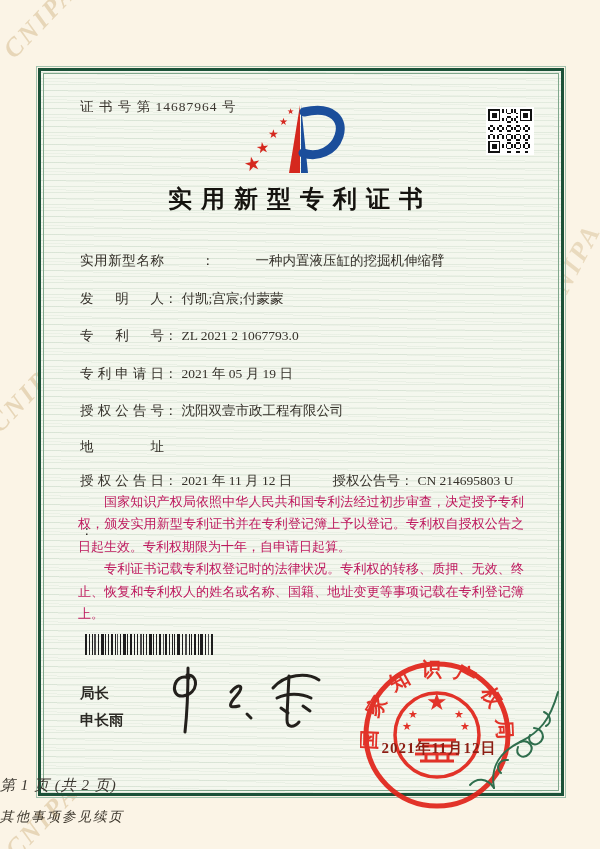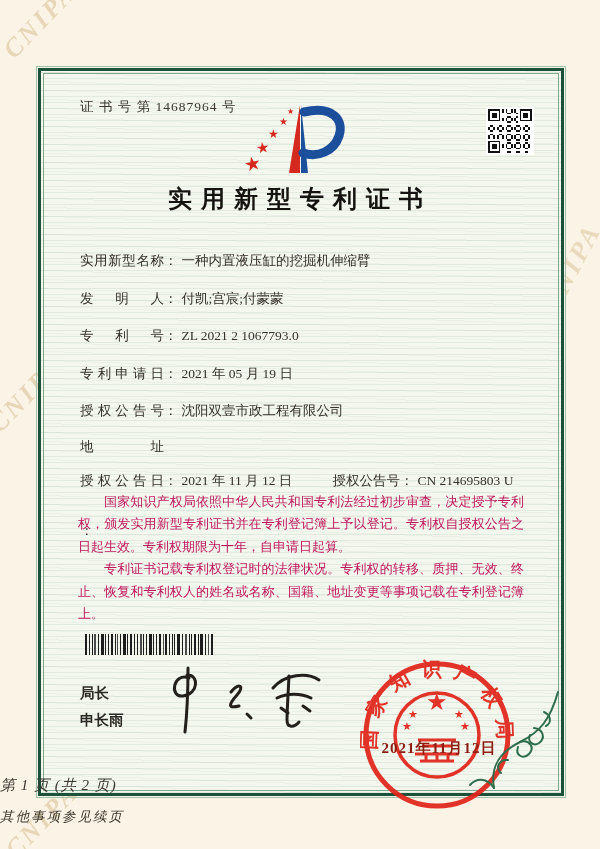--- a/index.html
+++ b/index.html
@@ -231,21 +231,21 @@
         <rect x="23" y="15" width="1" height="1"></rect>
         <rect x="23" y="16" width="1" height="1"></rect>
         <rect x="23" y="20" width="1" height="1"></rect>
         <rect x="23" y="21" width="1" height="1"></rect>
       </g>
   </g>
 </svg>
 
 <div class="abs title">实用新型专利证书</div>
 
-<div class="field-row" style="top:251px;">
+<div class="field-row" style="top:251px;gap:37px;">
   <span class="lab">实用新型名称</span>
     <span class="colon">：</span>
   <span class="val">一种内置液压缸的挖掘机伸缩臂</span>
 </div>
 <div class="field-row" style="top:289px;">
   <span class="lab">发明人</span>
     <span class="colon">：</span>
   <span class="val">付凯;宫宸;付蒙蒙</span>
 </div>
 <div class="field-row" style="top:326px;">

